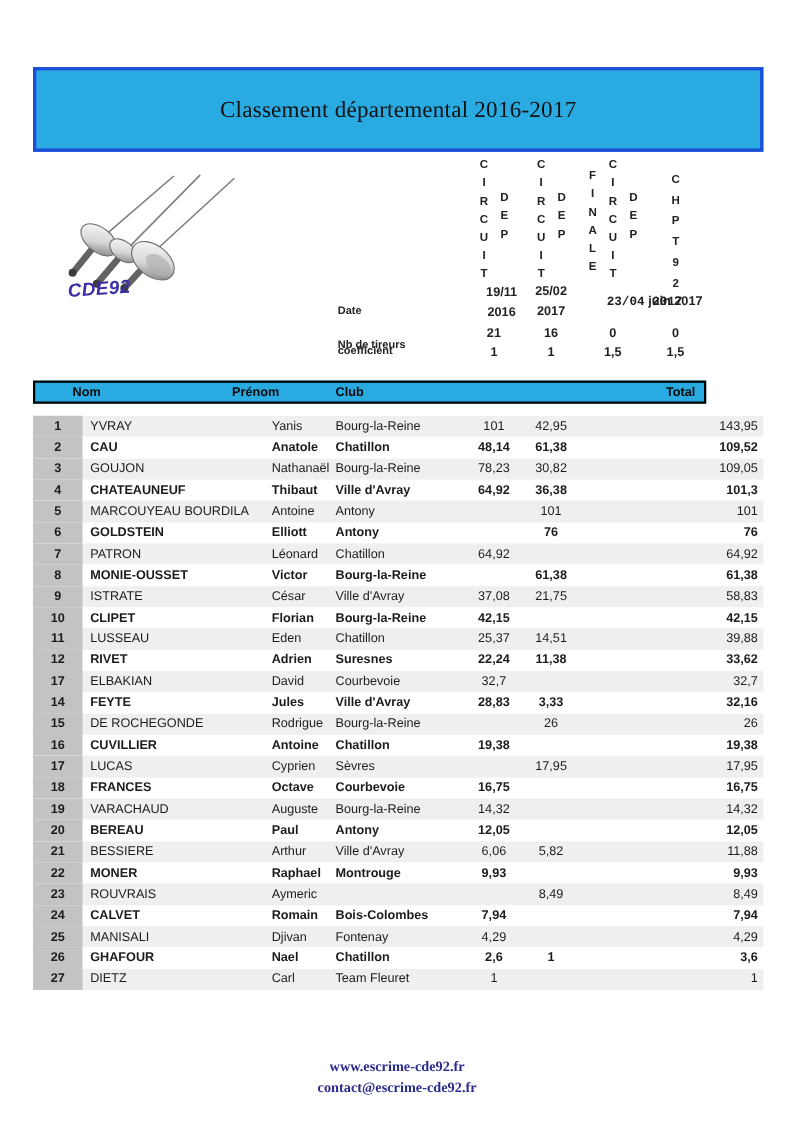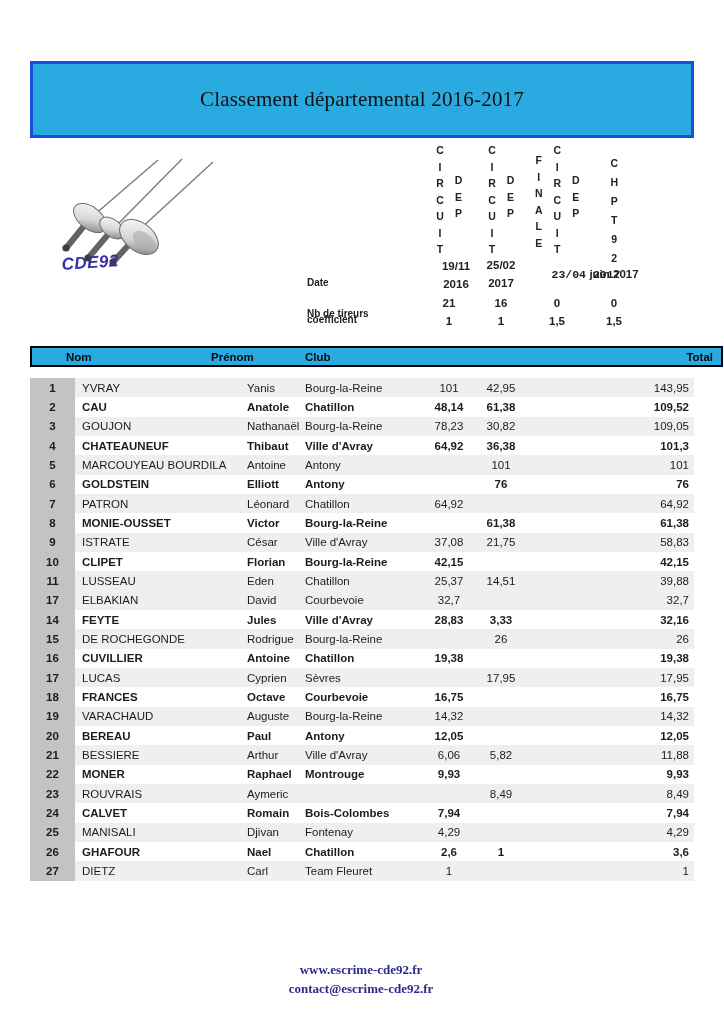--- a/index.html
+++ b/index.html
@@ -34,21 +34,21 @@
   .info-val{
     position:absolute;width:72px;transform:translateX(-50%);text-align:center;
     font-weight:700;font-size:11.5px;color:#222;
   }
   .info-label{position:absolute;left:307px;font-weight:700;font-size:10px;color:#222;}
   #lbl-date{top:277px;}
   #lbl-nb{top:296px;margin-top:12px;}
   #lbl-coef{top:314px;}
   
   .table-head{
-    position:absolute;left:30px;top:346px;width:693px;height:21px;
+    position:absolute;left:30px;top:346px;width:612px;height:21px;
     background:var(--accent,#29ABE2);border:2px solid #000;box-sizing:border-box;
   }
   .th{position:absolute;top:0;height:100%;display:flex;align-items:center;
       font-weight:700;font-size:11.5px;color:#0a0a0a;}
   .th-nom{left:34px;} .th-prenom{left:179px;} .th-club{left:273px;} .th-total{right:8px;margin-left:47px;}
   
   #rows{position:absolute;left:30px;top:378px;width:664px;}
   .trow{position:relative;height:19.33px;}
   .trow.odd{background:var(--stripe,#EFEFEF);}
   .cell{position:absolute;top:0;height:100%;display:flex;align-items:center;
@@ -279,20 +279,31 @@
     <div class="cell c-rank">11</div>
     <div class="cell c-nom">LUSSEAU</div>
     <div class="cell c-prenom">Eden</div>
     <div class="cell c-club">Chatillon</div>
     <div class="cell c-v1">25,37</div>
     <div class="cell c-v2">14,51</div>
     <div class="cell c-v3"></div>
     <div class="cell c-v4"></div>
     <div class="cell c-total">39,88</div>
   </div>
+    <div class="trow bold">
+    <div class="cell c-rank">12</div>
+    <div class="cell c-nom">RIVET</div>
+    <div class="cell c-prenom">Adrien</div>
+    <div class="cell c-club">Suresnes</div>
+    <div class="cell c-v1">22,24</div>
+    <div class="cell c-v2">11,38</div>
+    <div class="cell c-v3"></div>
+    <div class="cell c-v4"></div>
+    <div class="cell c-total">33,62</div>
+  </div>
     <div class="trow odd">
     <div class="cell c-rank">17</div>
     <div class="cell c-nom">ELBAKIAN</div>
     <div class="cell c-prenom">David</div>
     <div class="cell c-club">Courbevoie</div>
     <div class="cell c-v1">32,7</div>
     <div class="cell c-v2"></div>
     <div class="cell c-v3"></div>
     <div class="cell c-v4"></div>
     <div class="cell c-total">32,7</div>

